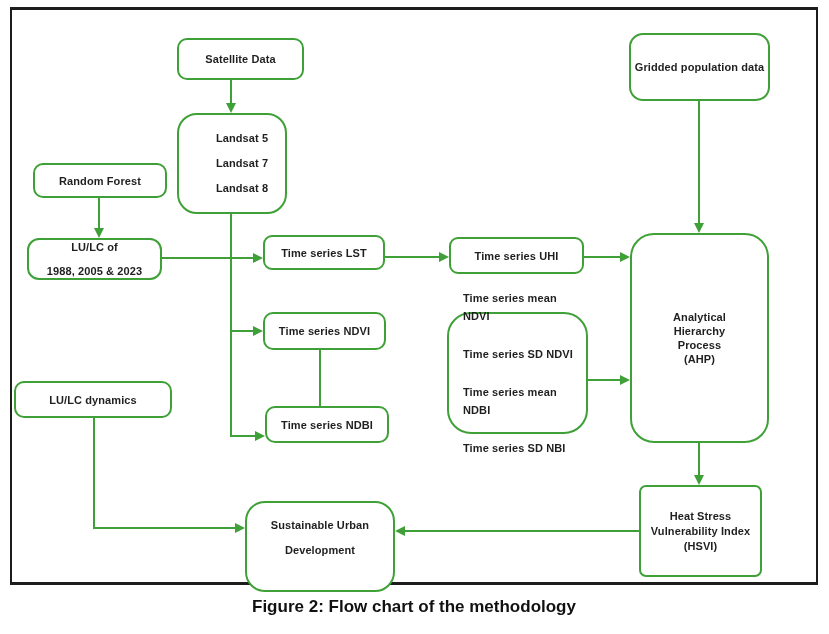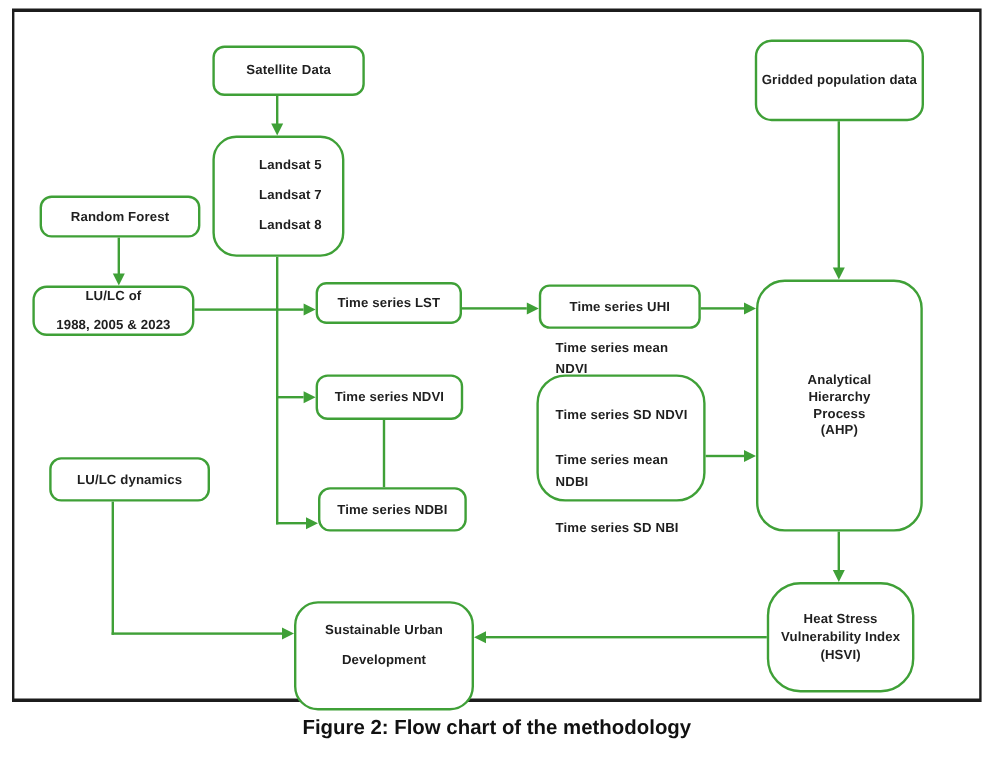--- a/index.html
+++ b/index.html
@@ -99,37 +99,37 @@
   </div>
 
   <div class="node" style="left:263px; top:312px; width:123px; height:38px; border-radius:10px;">
     <span class="ln">Time series NDVI</span>
   </div>
 
   <div class="node" style="left:265px; top:406px; width:124px; height:37px; border-radius:10px;justify-content:center;">
     <span class="ln">Time series NDBI</span>
   </div>
 
-  <div class="node" style="left:447px; top:312px; width:141px; height:106px; border-radius:24px; line-height:18px; align-items:flex-start; padding-left:14px; text-align:left;gap:20px;">
+  <div class="node" style="left:447px; top:312px; width:141px; height:122px; border-radius:24px; line-height:18px; align-items:flex-start; padding-left:14px; text-align:left;gap:20px;">
     <span class="ln">Time series mean NDVI</span>
     <span class="ln">Time series SD NDVI</span>
     <span class="ln">Time series mean NDBI</span>
     <span class="ln">Time series SD NBI</span>
   </div>
 
-  <div class="node" style="left:41px; top:381px; width:134px; height:37px; border-radius:10px;">
+  <div class="node" style="left:14px; top:381px; width:158px; height:37px; border-radius:10px;">
     <span class="ln">LU/LC dynamics</span>
   </div>
 
   <div class="node" style="left:245px; top:485px; width:150px; height:91px; border-radius:20px; line-height:25px; justify-content:flex-start; padding-top:10px;margin-top:16px;">
     <span class="ln">Sustainable Urban</span>
     <span class="ln">Development</span>
   </div>
 
-  <div class="node" style="left:639px; top:485px; width:123px; height:92px; border-radius:28px; line-height:15px;">
+  <div class="node" style="left:639px; top:485px; width:123px; height:92px; border-radius:7px; line-height:15px;">
     <span class="ln">Heat Stress</span>
     <span class="ln">Vulnerability Index</span>
     <span class="ln">(HSVI)</span>
   </div>
 
   <div class="vline" style="left:230px; top:80px;  height:24px;"></div>
   <div class="ah ah-down" style="left:226px; top:103px;"></div>
 
   <div class="vline" style="left:98px; top:198px; height:31px;"></div>
   <div class="ah ah-down" style="left:94px; top:228px;"></div>

